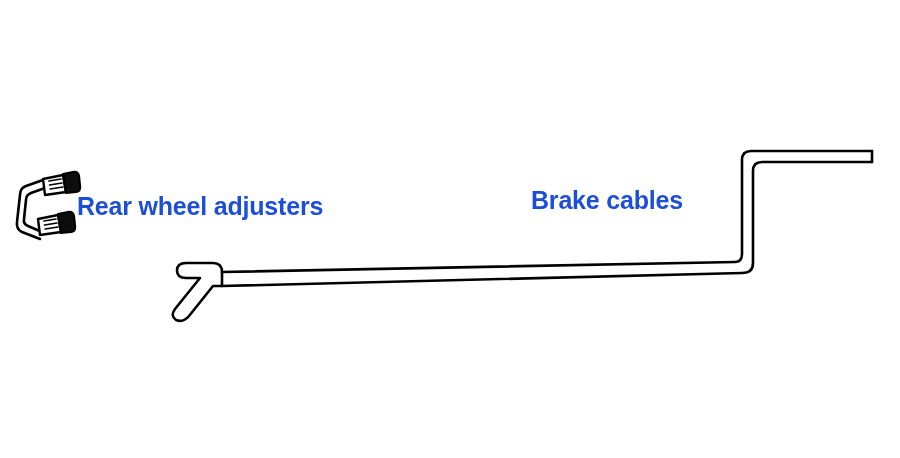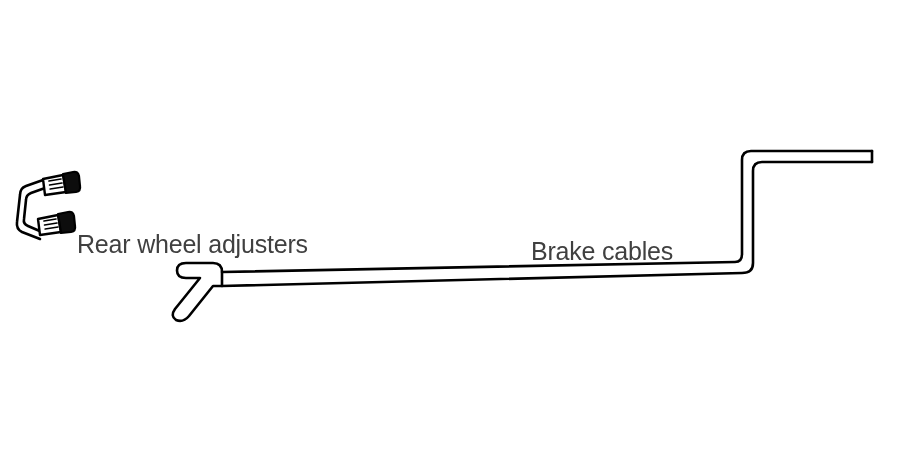--- a/index.html
+++ b/index.html
@@ -20,35 +20,34 @@
   }
   #figure svg {
     position: absolute;
     top: 0;
     left: 0;
     display: block;
   }
   .label {
     position: absolute;
     font-family: "Liberation Sans", sans-serif;
-    font-weight: normal;
-    color: #404040;
+    font-weight: bold;
+    color: #1d4ed8;
     white-space: nowrap;
     line-height: 1;
     letter-spacing: -0.2px;
-    margin-top: 38px;
   }
   #label-rear-wheel-adjusters {
     left: 77px;
     top: 194px;
     font-size: 25px;
   }
   #label-brake-cables {
     left: 531px;
-    top: 201px;
+    top: 188px;
     font-size: 25px;
   }
 </style>
 </head>
 <body>
 
 <div id="figure">
 
   <svg width="900" height="458" viewBox="0 0 900 458">
 

